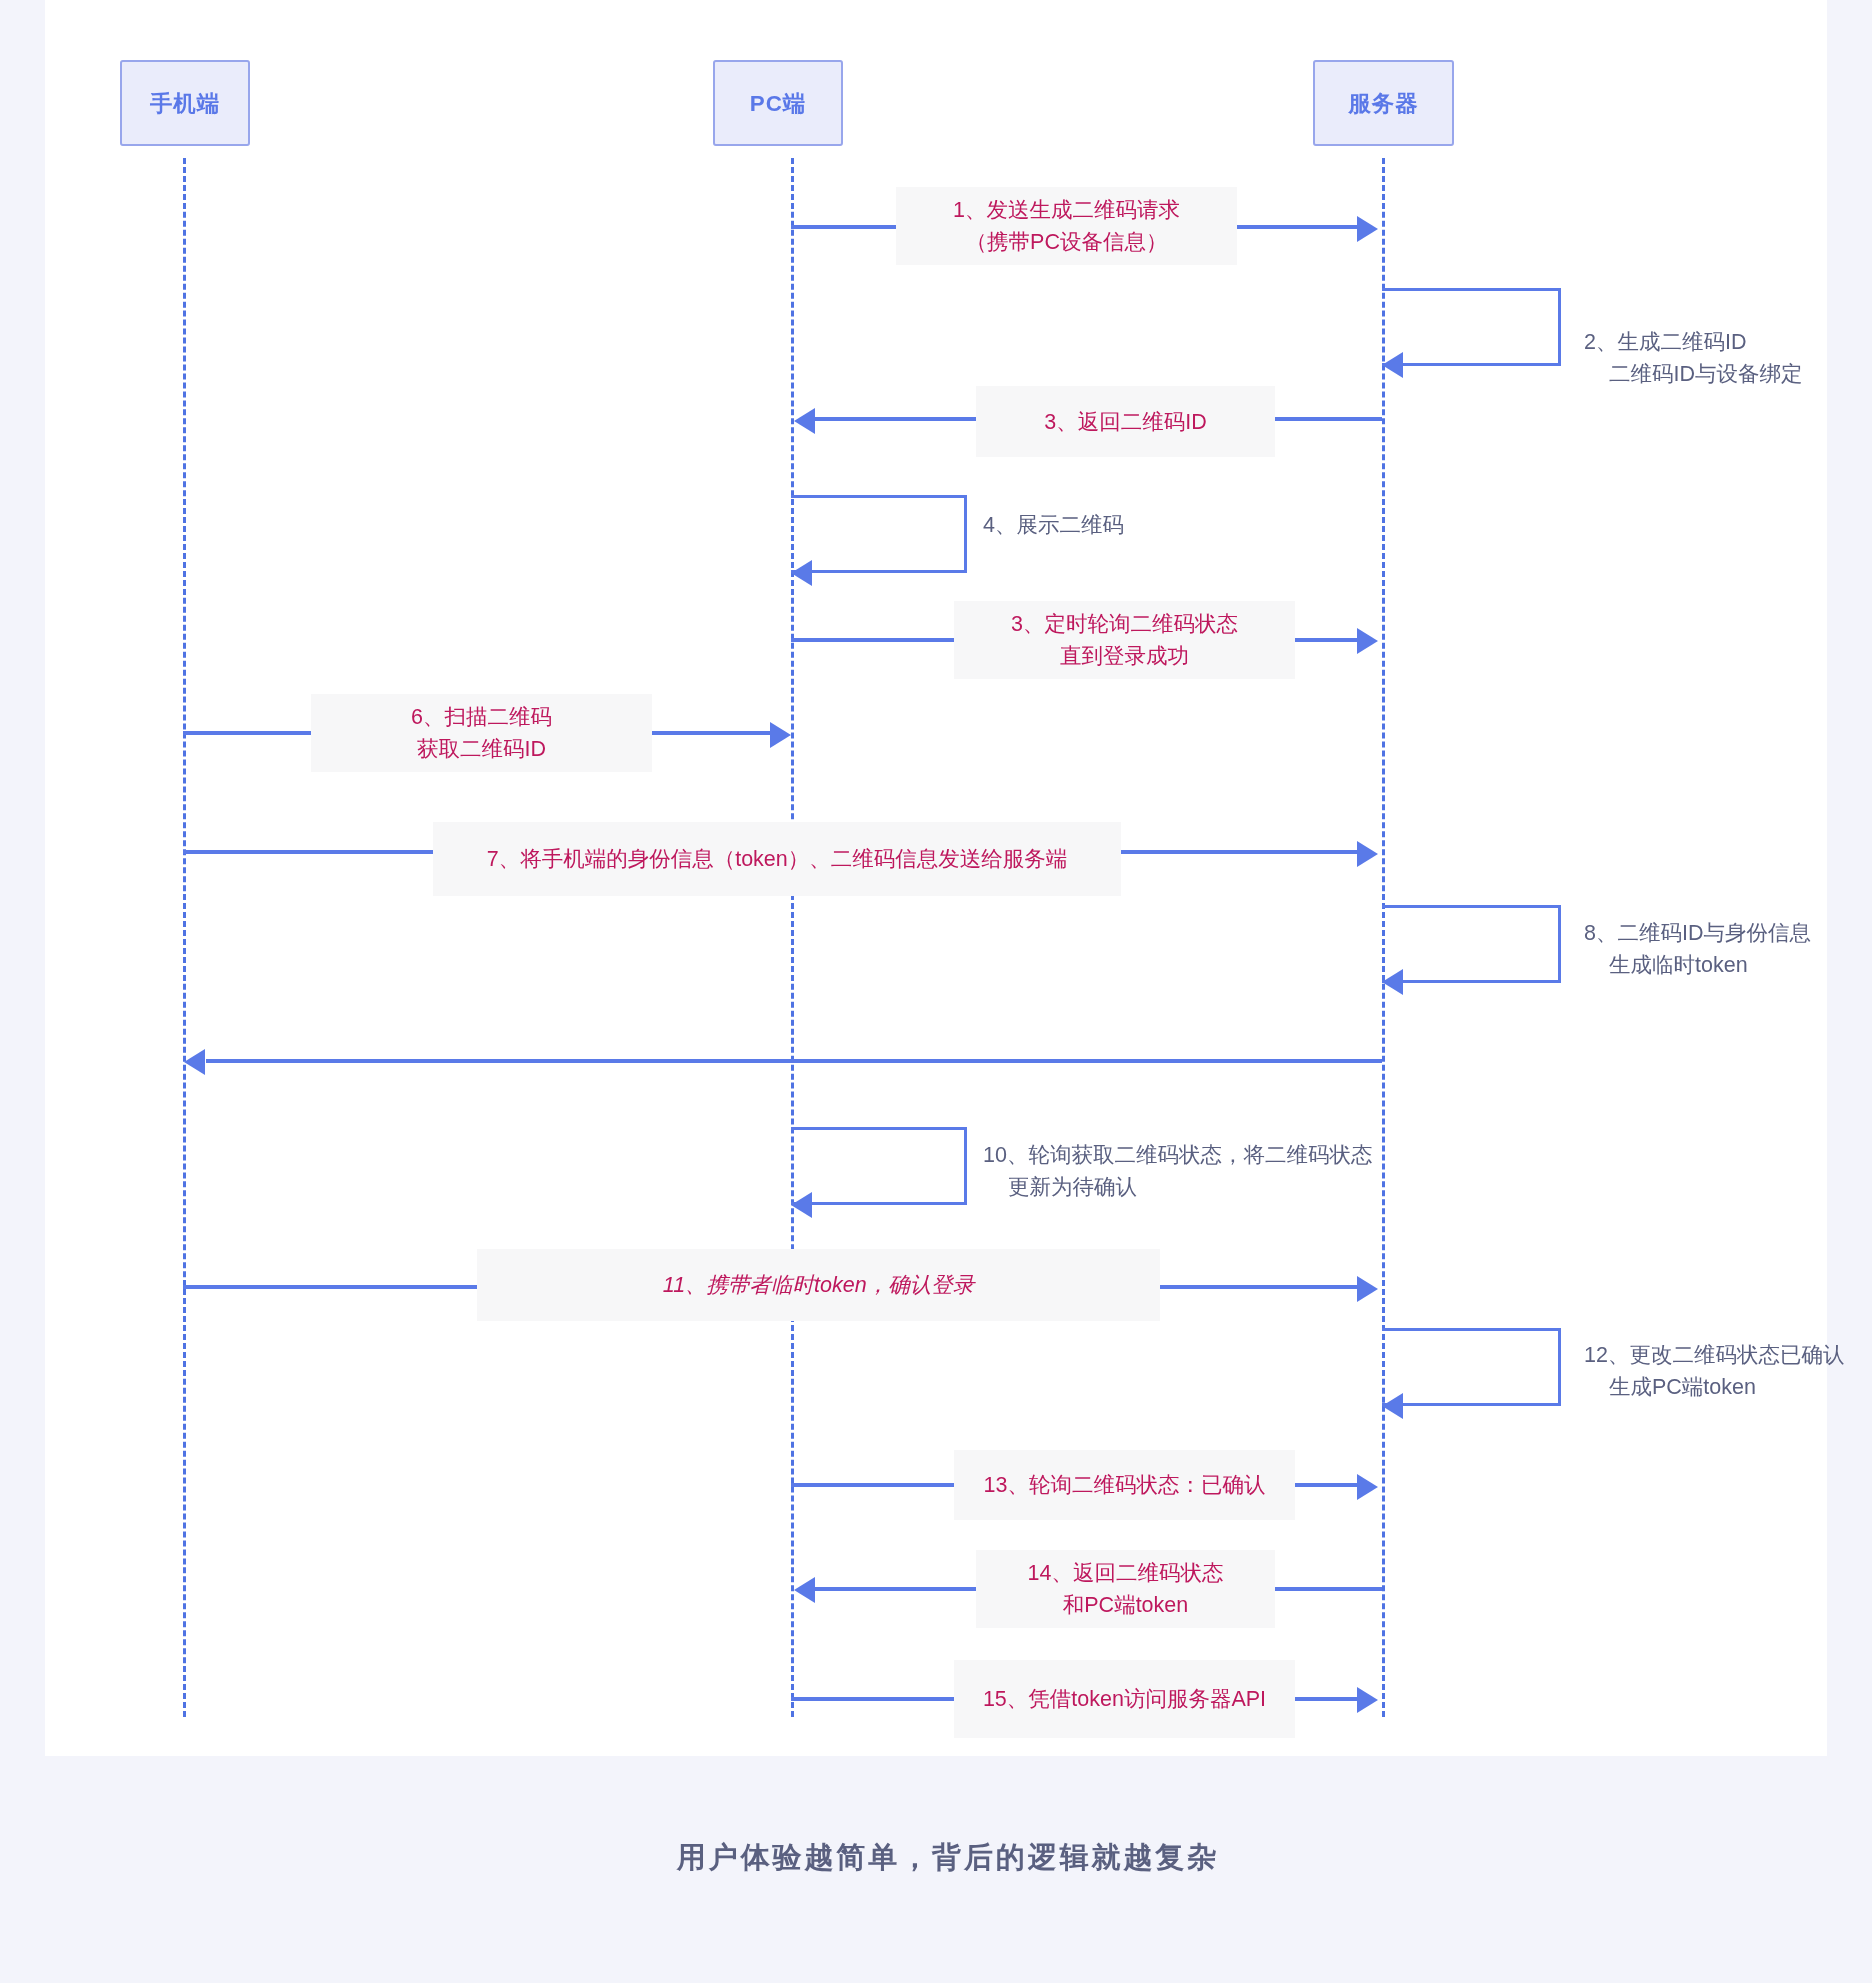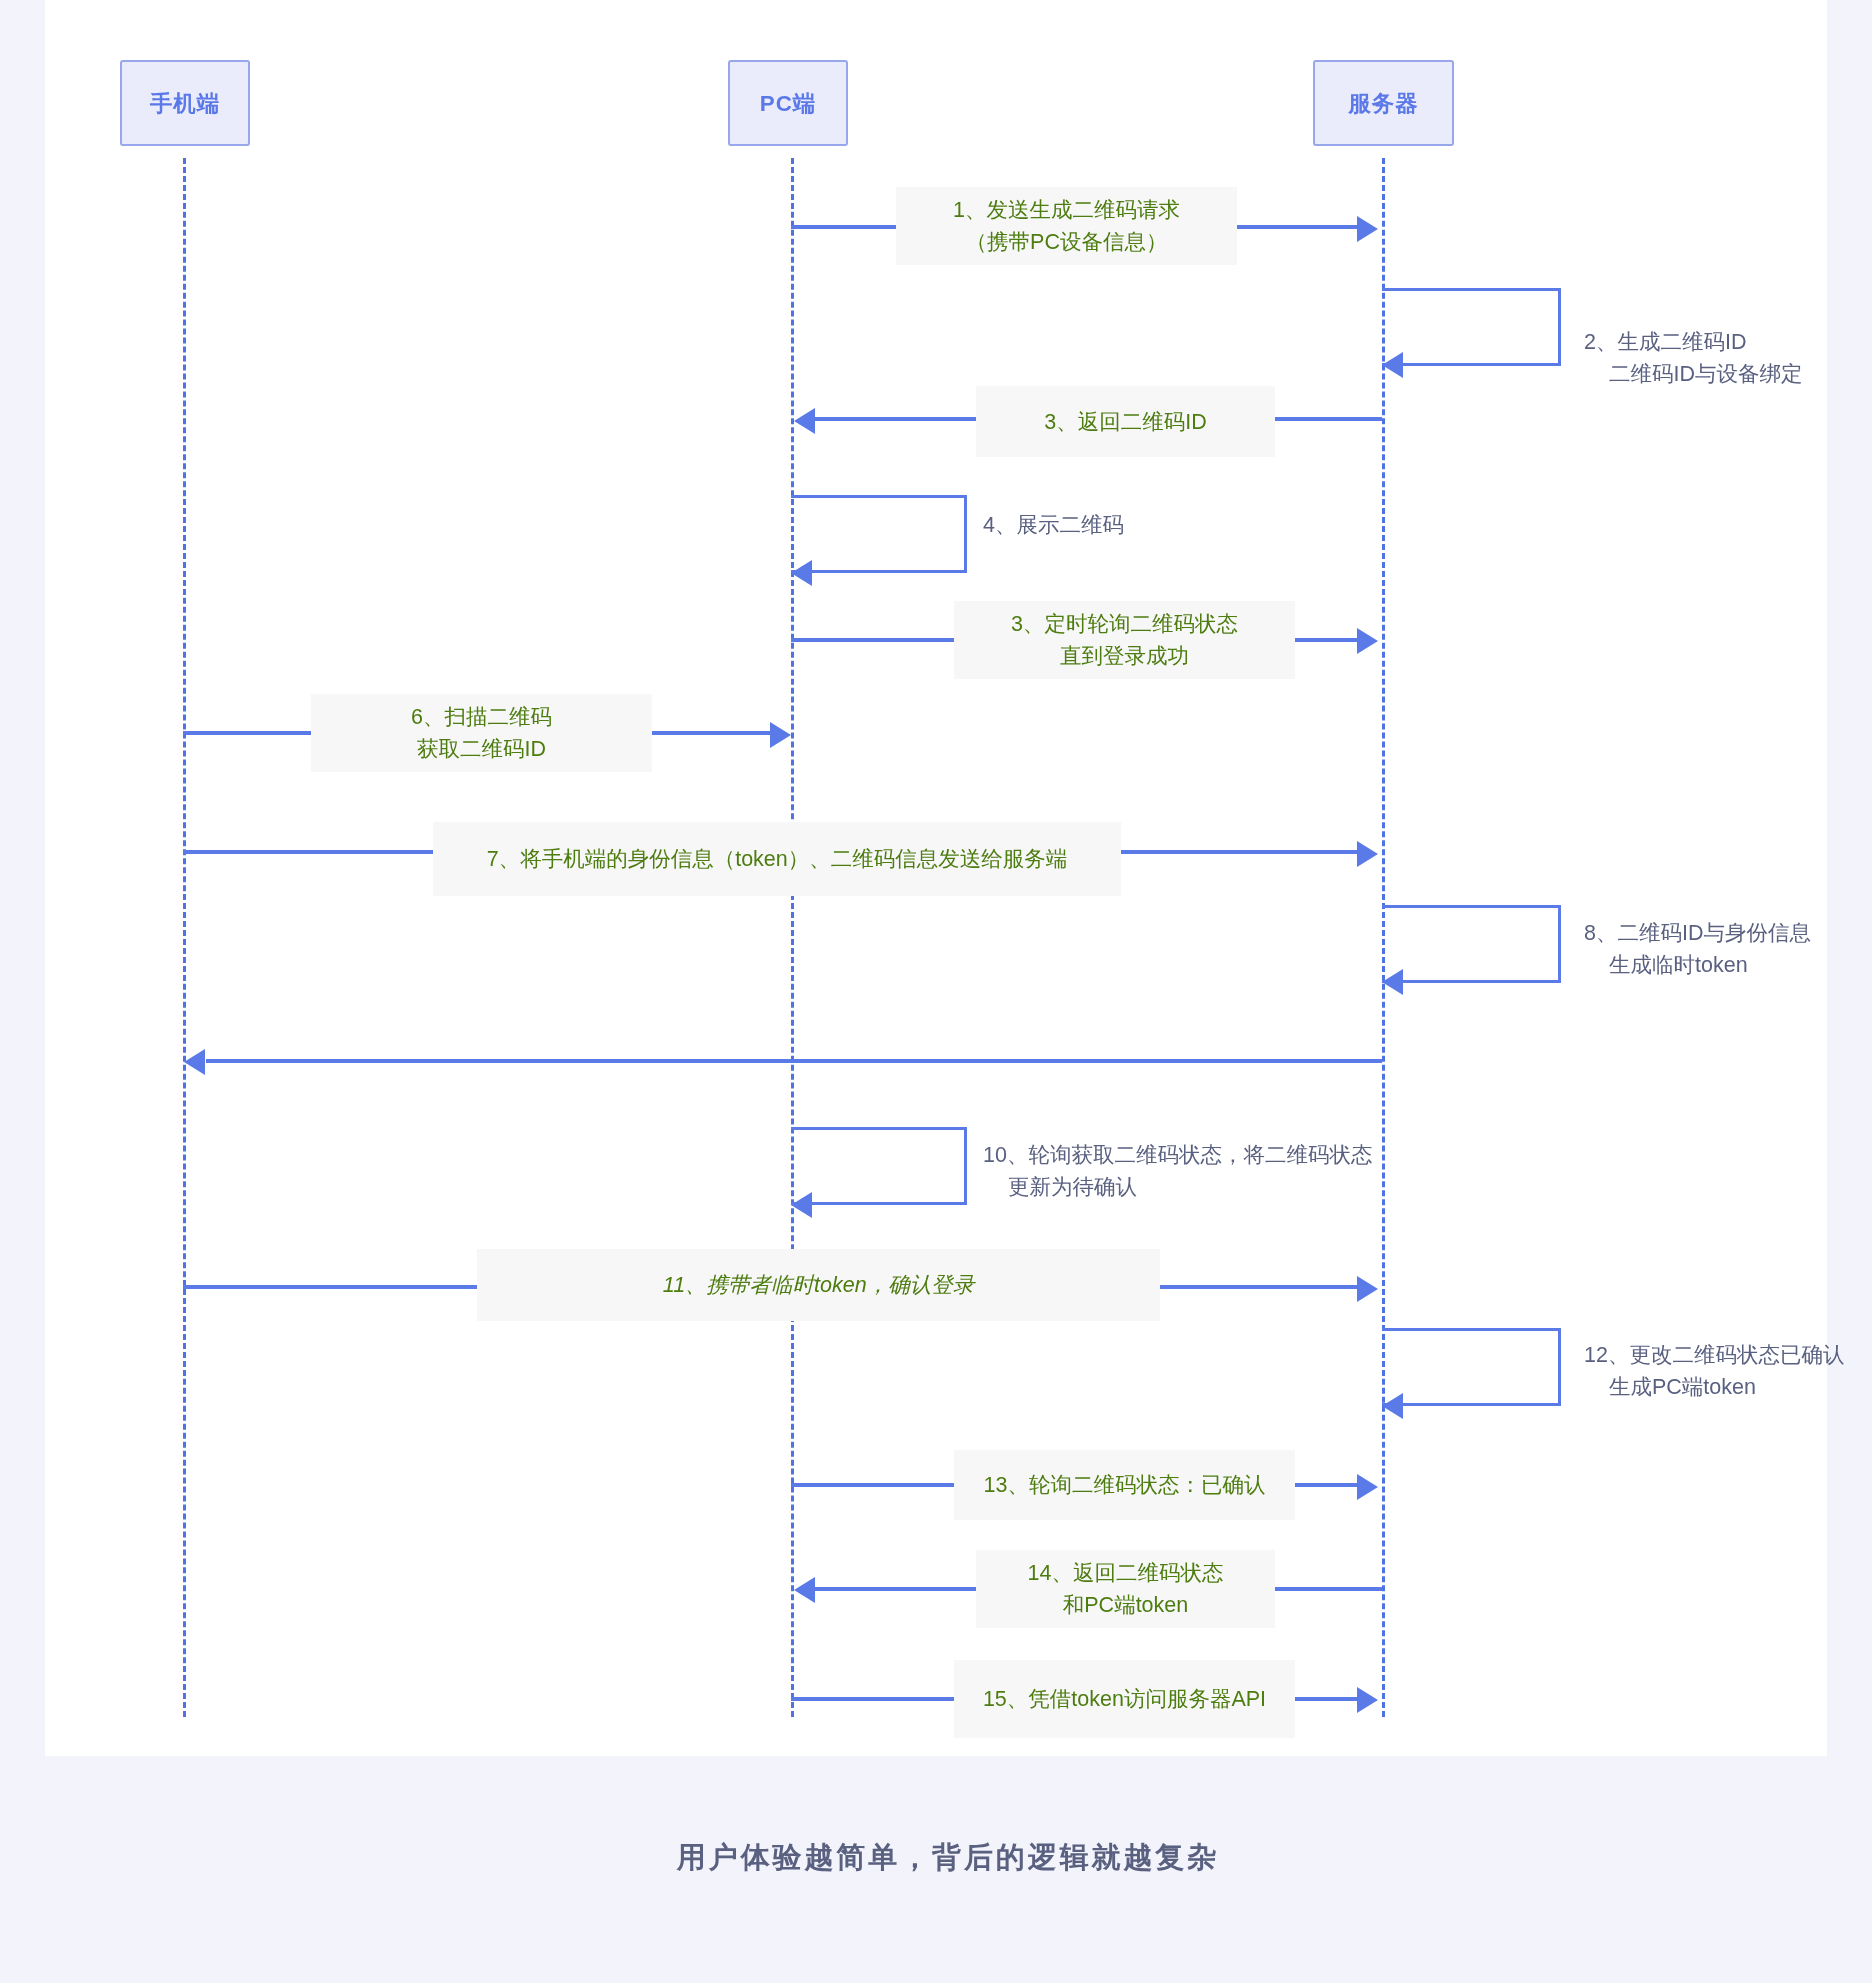--- a/index.html
+++ b/index.html
@@ -83,21 +83,21 @@
     border: 3.9px solid #5a7ae8;
     border-left: none;
     background: transparent;
   }
 
   
   .msg-label {
     position: absolute;
     box-sizing: border-box;
     background: #f7f7f8;
-    color: #4d7c0f;
+    color: #be185d;
     font-size: 21.5px;
     line-height: 32px;
     text-align: center;
     display: flex;
     flex-direction: column;
     align-items: center;
     justify-content: center;
     white-space: nowrap;
   }
   
@@ -127,21 +127,21 @@
 <body>
 
 <div id="page">
 
   <div id="canvas">
 
     <div class="actor-box" style="left:75px; top:60px; width:130px;">
       <span class="actor-label">手机端</span>
     </div>
 
-    <div class="actor-box" style="left:683px; top:60px; width:120px;">
+    <div class="actor-box" style="left:668px; top:60px; width:130px;">
       <span class="actor-label">PC端</span>
     </div>
 
     <div class="actor-box" style="left:1268px; top:60px; width:141px;">
       <span class="actor-label">服务器</span>
     </div>
 
     <div class="lifeline" style="left:138px;"></div>
     <div class="lifeline" style="left:746px;"></div>
     <div class="lifeline" style="left:1337px;"></div>

